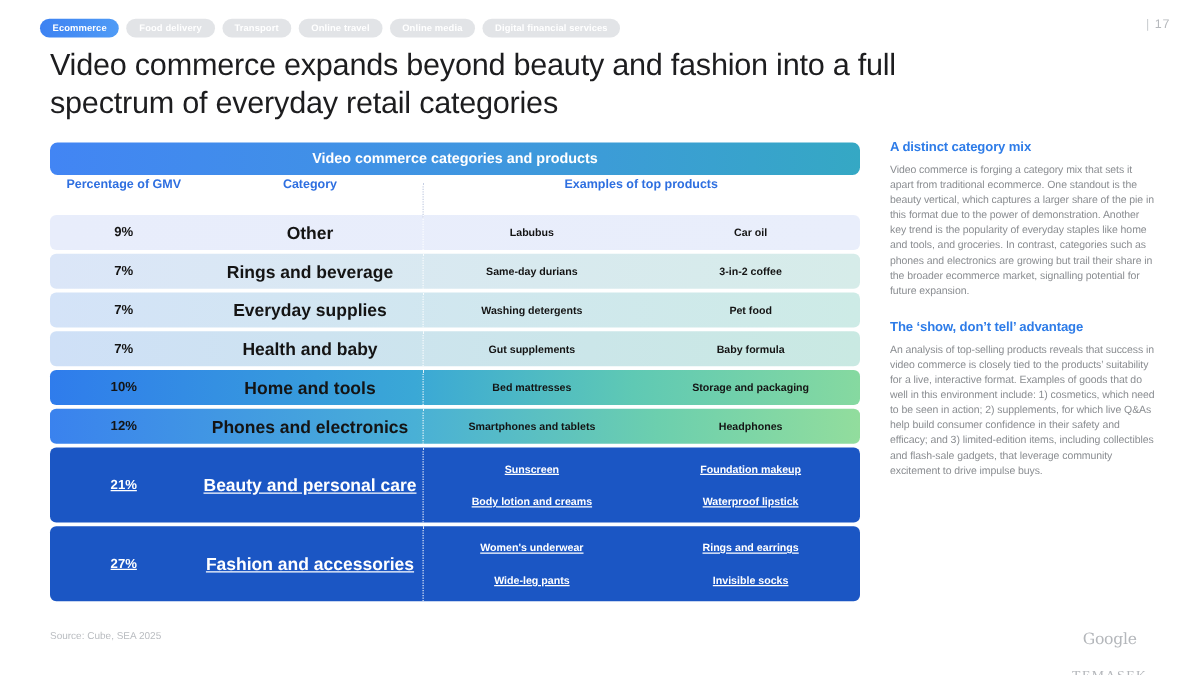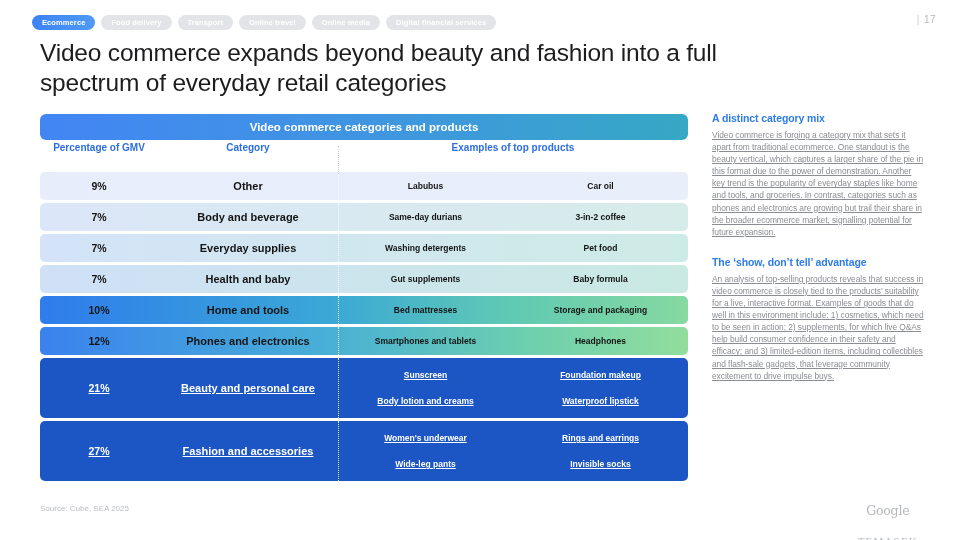--- a/index.html
+++ b/index.html
@@ -56,21 +56,21 @@
     border-radius: 5px; overflow: hidden;
   }
   .row.short { height: 28px; }
   .row.tall  { height: 60px; }
   .cell-pct {
     width: 118px; text-align: center;
     font-size: 10.5px; font-weight: bold; color: #141414;
   }
   .cell-cat {
     width: 180px; text-align: center;
-    font-size: 11px; font-weight: bold; color: #141414;
+    font-size: 14px; font-weight: bold; color: #141414;
   }
   .cell-ex { flex: 1; display: flex; flex-direction: column; justify-content: center; }
   .ex-line { display: flex; }
   .ex-line + .ex-line { margin-top: 16px; justify-content: flex-end; }
   .ex {
     flex: 1; text-align: center;
     font-size: 8.5px; font-weight: bold; color: #141414;
   }
   .row.solid .cell-pct, .row.solid .cell-cat, .row.solid .ex { color: #ffffff; text-decoration: underline; }
   .divider {
@@ -82,21 +82,21 @@
     border-left: 1px dotted #c6cfe4;
   }
 
   
   .side { position: absolute; left: 712px; top: 112px; width: 212px; }
   .side h3 {
     font-size: 10.5px; font-weight: bold; color: #2e7ce8;
     margin-bottom: 5px; letter-spacing: -0.1px;
   }
   .side p {
-    font-size: 8.4px; line-height: 12.1px; color: #8a8d91; letter-spacing: -0.05px; text-decoration: underline;
+    font-size: 8.4px; line-height: 12.1px; color: #8a8d91; letter-spacing: -0.05px;
   }
   .side .block2 { margin-top: 18px; }
 
   
   .source {
     position: absolute; left: 40px; top: 504px;
     font-size: 8px; color: #b9bcc0;
   }
   .logos {
     position: absolute; right: 24px; top: 503px;
@@ -148,21 +148,21 @@
           <div class="cell-ex">
             <div class="ex-line">
               <div class="ex">Labubus</div>
               <div class="ex">Car oil</div>
             </div>
           </div>
           <div class="divider"></div>
         </div>
         <div class="row short" style="background: linear-gradient(90deg, rgb(219, 230, 248) 0%, rgb(214, 236, 233) 100%);">
           <div class="cell-pct">7%</div>
-          <div class="cell-cat">Body and beverage</div>
+          <div class="cell-cat">Rings and beverage</div>
           <div class="cell-ex">
             <div class="ex-line">
               <div class="ex">Same-day durians</div>
               <div class="ex">3-in-2 coffee</div>
             </div>
           </div>
           <div class="divider"></div>
         </div>
         <div class="row short" style="background: linear-gradient(90deg, rgb(212, 227, 248) 0%, rgb(205, 235, 230) 100%);">
           <div class="cell-pct">7%</div>

